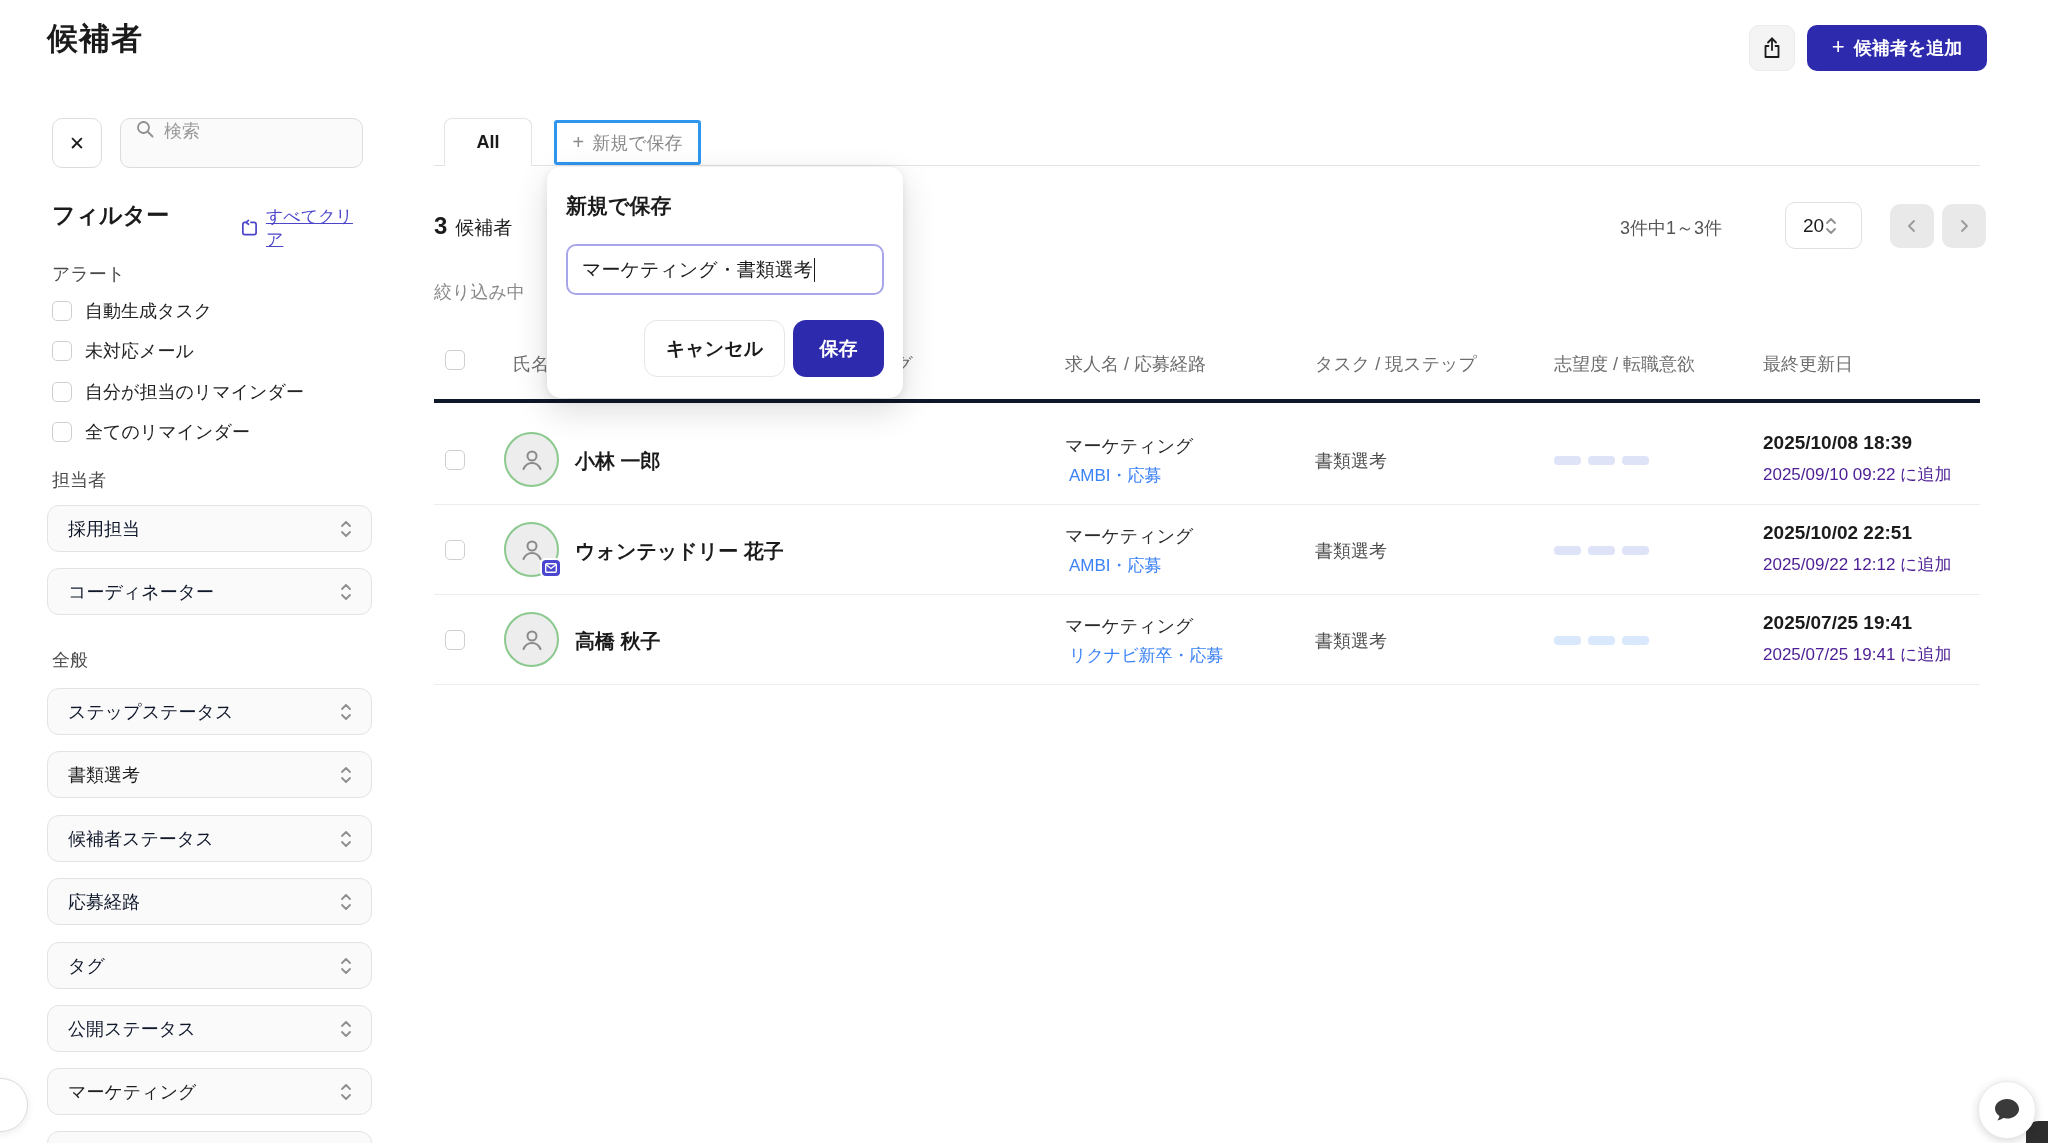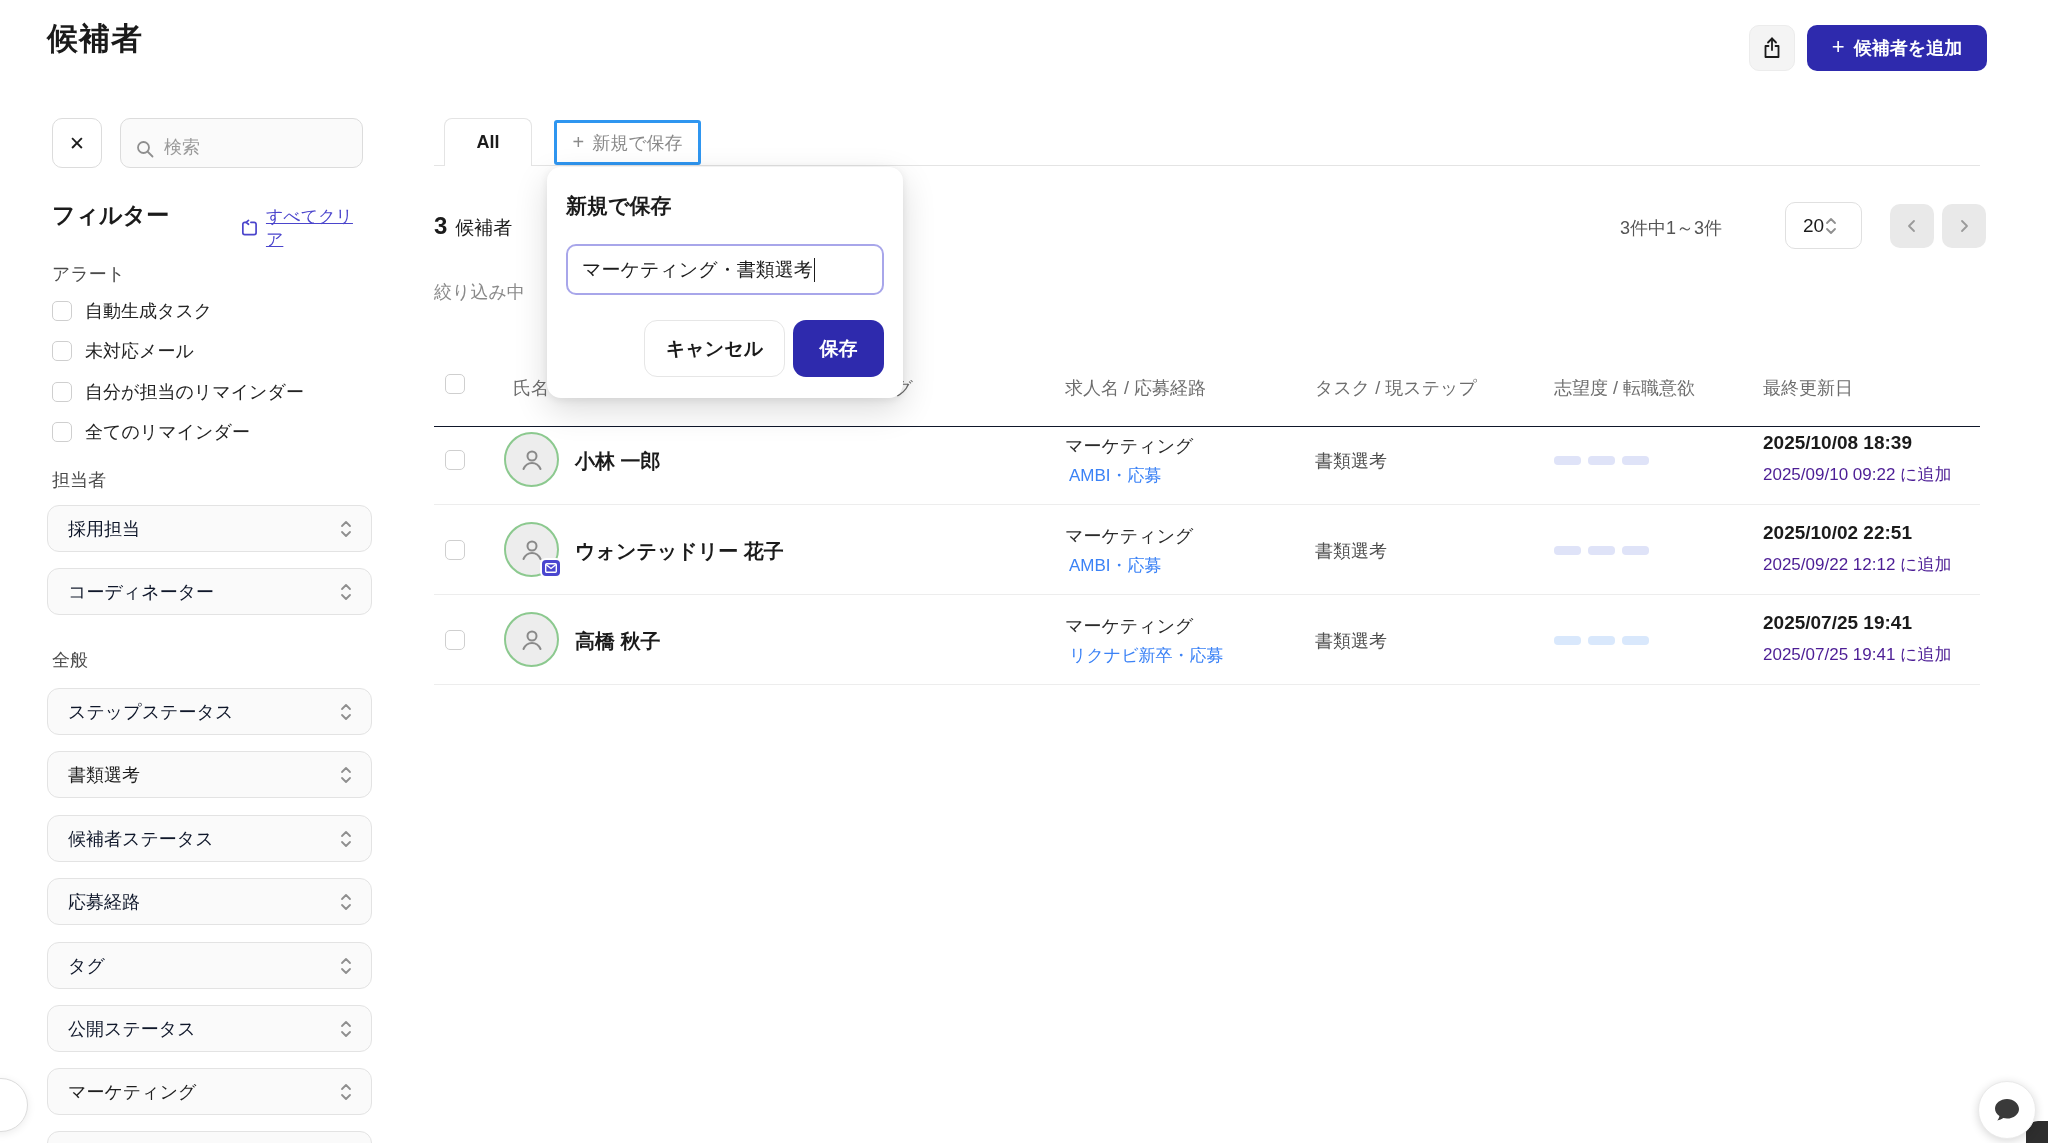--- a/index.html
+++ b/index.html
@@ -14,21 +14,21 @@
   .add-btn { left:1807px; top:25px; width:180px; height:46px; border-radius:10px;
     background:var(--primary); color:#fff; display:flex; align-items:center; justify-content:center;
     gap:9px; font-size:18px; font-weight:bold; cursor:pointer; }
   .add-btn .plus { font-size:22px; font-weight:normal; margin-top:-2px; }
 
   
   .close-btn { left:52px; top:118px; width:50px; height:50px; border:1px solid #dcdcdc;
     border-radius:10px; background:#fff; display:flex; align-items:center; justify-content:center;
     font-size:19px; color:#1b1b1b; cursor:pointer; }
   .search-box { left:120px; top:118px; width:243px; height:50px; border:1px solid #dcdcdc;
-    border-radius:10px; background:#fafafa; display:flex; align-items:flex-end; padding:8px 14px; gap:9px; }
+    border-radius:10px; background:#fafafa; display:flex; align-items:flex-start; padding:0 14px; gap:9px; }
   .search-box .ph { color:#9a9a9a; font-size:18px; }
   .filter-title { left:52px; top:200px; font-size:23px; font-weight:bold; }
   .clear-link { left:240px; top:205px; width:130px; display:flex; align-items:center; gap:7px;
     color:var(--link); font-size:17px; cursor:pointer; justify-content:flex-end; }
   .clear-link span { text-decoration:underline; }
   .side-label { left:52px; font-size:18px; color:#4b4b4b; }
   .chk-row { left:52px; display:flex; align-items:center; gap:13px; font-size:18px; color:#232323; cursor:pointer; }
   .chk { width:20px; height:20px; border:1.5px solid #cfcfcf; border-radius:5px; background:#fff; flex:0 0 auto; }
   .sel { left:47px; width:325px; height:47px; background:#fafafa; border:1px solid #e3e3e3;
     border-radius:12px; display:flex; align-items:center; padding:0 18px 0 20px; font-size:18px; cursor:pointer; }
@@ -52,21 +52,21 @@
   .count span { font-size:19px; }
   .filtering { left:434px; top:280px; font-size:18px; color:#8a8a8a; }
   .range { left:1620px; top:216px; width:130px; text-align:left; font-size:18px; color:#555; }
   .page-size { left:1785px; top:202px; width:77px; height:47px; border:1px solid #e0e0e0; background:#fff;
     border-radius:10px; display:flex; align-items:center; padding:0 28px 0 17px; font-size:19px; cursor:pointer; }
   .page-size .txt { flex:1; color:#1b1b1b; }
   .pager { top:204px; width:44px; height:44px; background:#e9e9e9; border-radius:10px;
     display:flex; align-items:center; justify-content:center; cursor:default; }
 
   
-  .thead { left:434px; top:352px; width:1546px; height:75px; border-bottom:1px solid #0f172a; }
+  .thead { left:434px; top:328px; width:1546px; height:75px; border-bottom:4px solid #0f172a; }
   .thead .h { position:absolute; top:24px; font-size:18px; color:#6d6d6d; }
   .trow { left:434px; width:1546px; height:90px; border-bottom:1px solid #ededed; }
   .cb-cell { position:absolute; left:11px; top:35px; }
   .avatar { position:absolute; left:70px; top:17px; width:55px; height:55px; border-radius:50%;
     background:#ededed; border:2px solid var(--ring); display:flex; align-items:center; justify-content:center; }
   .mail-badge { position:absolute; right:-5px; bottom:-3px; width:22px; height:20px; border-radius:6px;
     background:#4a46cf; border:2px solid #fff; display:flex; align-items:center; justify-content:center; }
   .name { position:absolute; left:141px; top:33px; font-size:20px; font-weight:bold; color:#1b1b1b; }
   .job1 { position:absolute; left:631px; top:19px; font-size:18px; color:#2b2b2b; }
   .job2 { position:absolute; left:635px; top:49px; font-size:17px; color:#3b82f6; }

